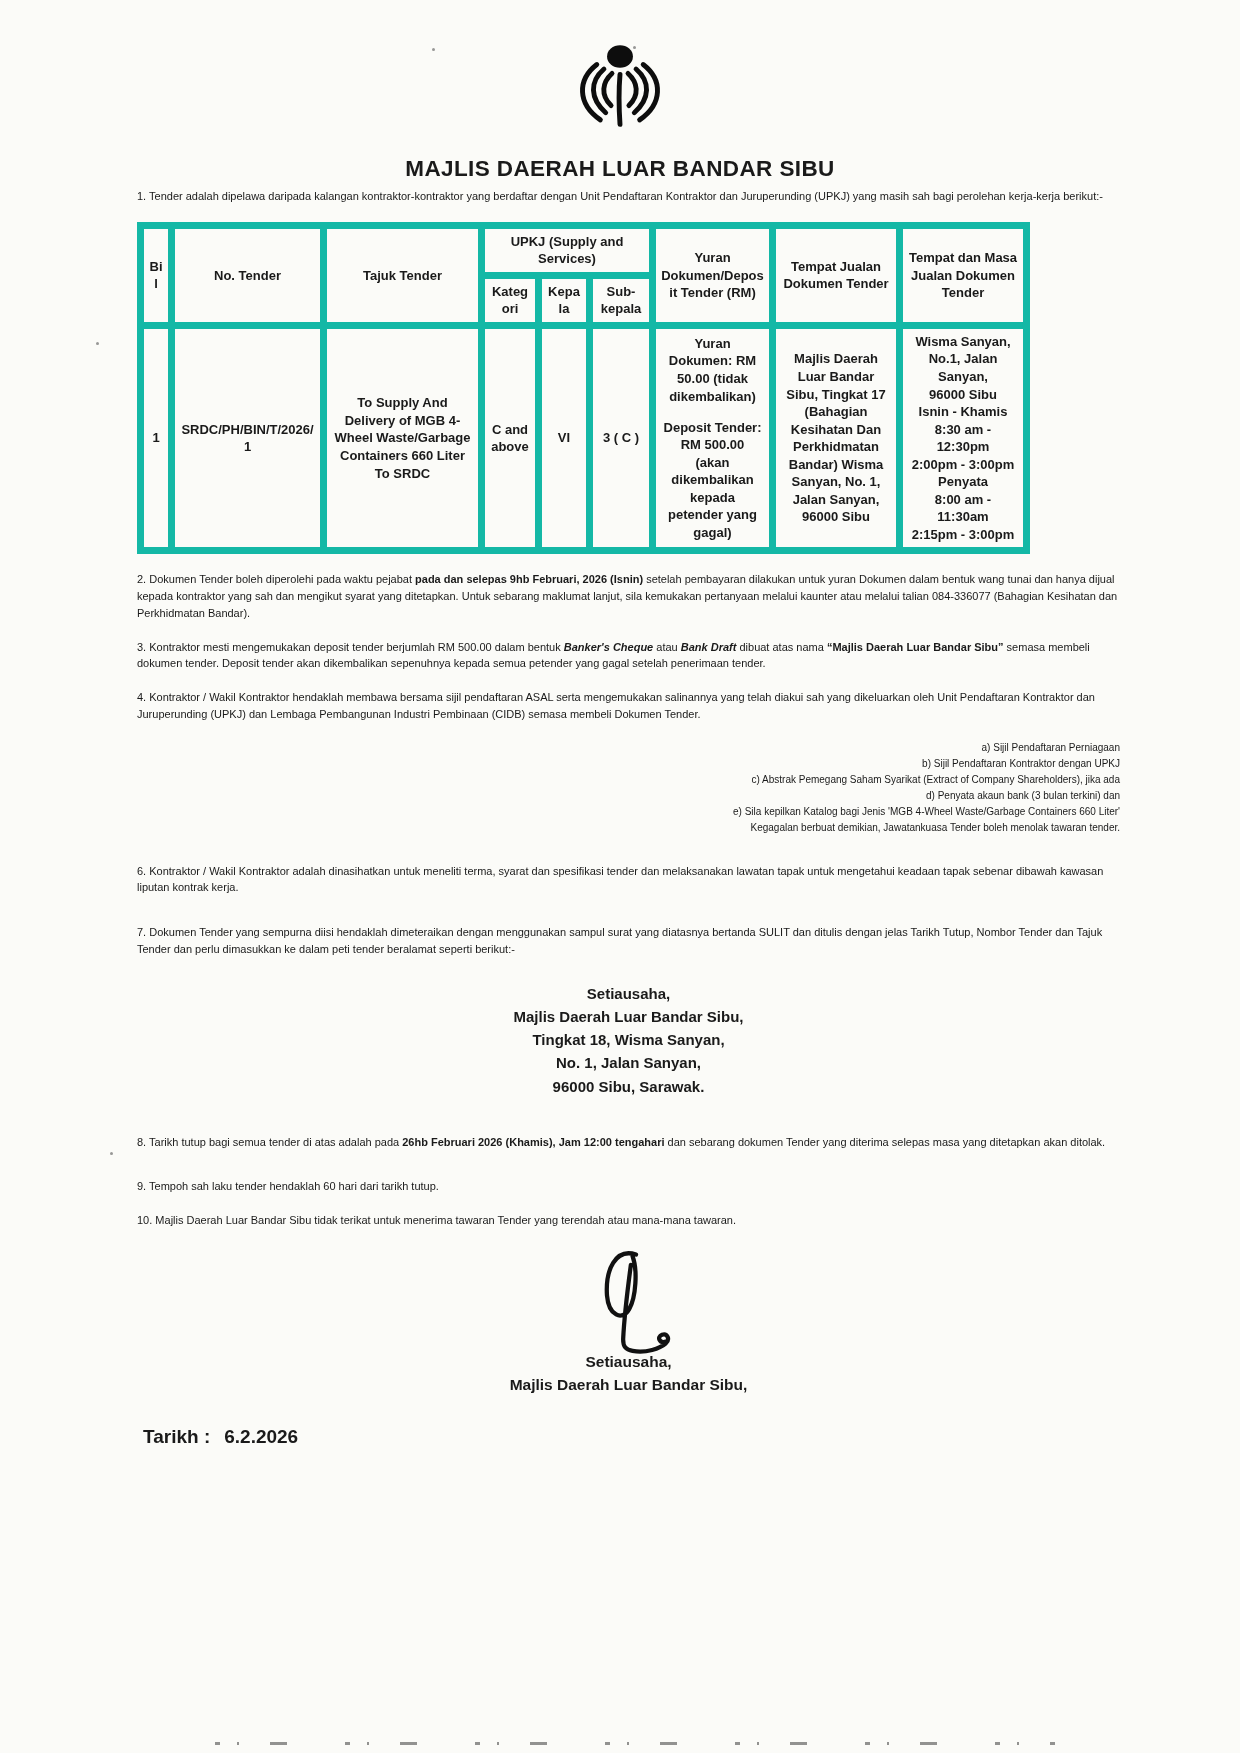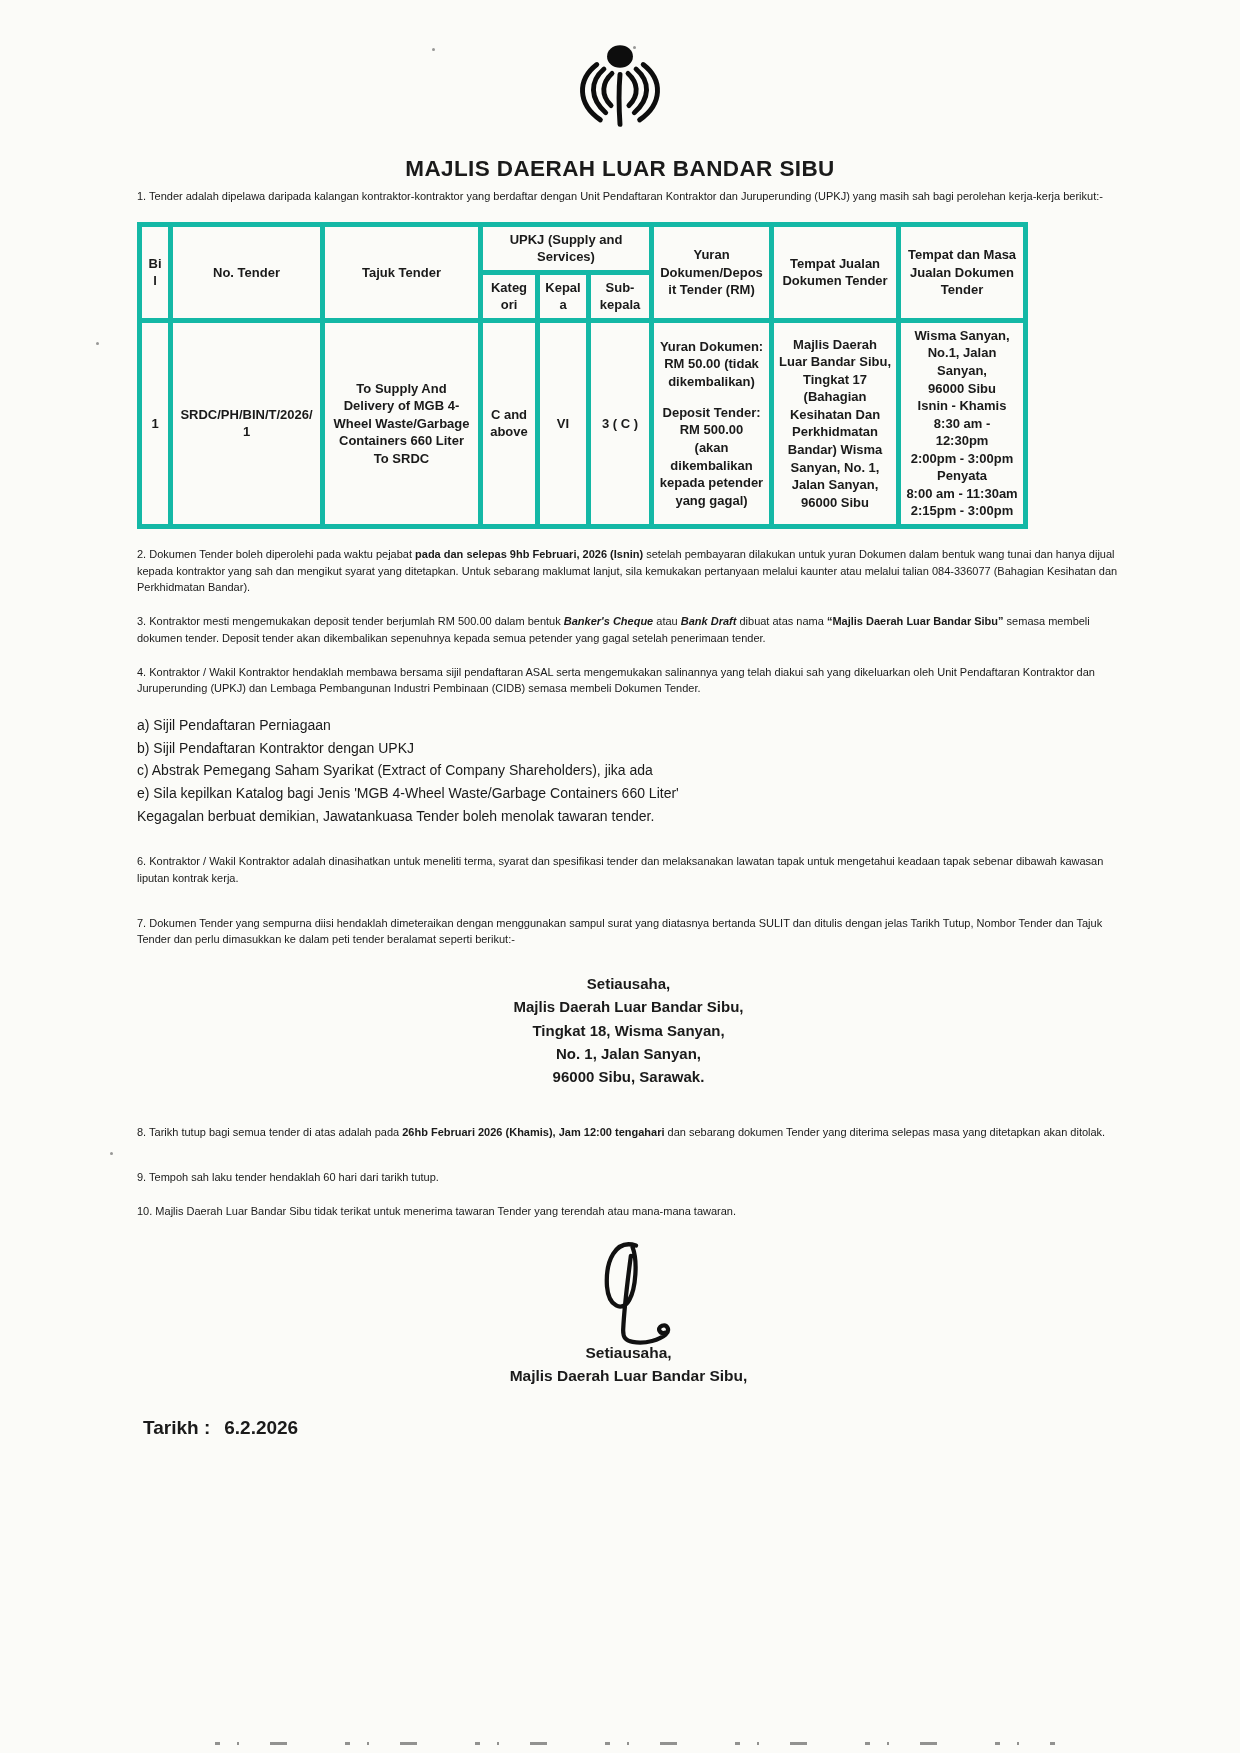--- a/index.html
+++ b/index.html
@@ -17,26 +17,26 @@
   
   .doc-header{text-align:center;padding-top:42px;width:900px;margin:0 auto;}
   .logo{width:116px;height:112px;display:block;margin:0 auto 2px auto;}
   .org-name{font-size:22.5px;font-weight:bold;letter-spacing:.4px;margin:2px 0 3px 0;}
   .doc-title{font-size:19px;font-weight:bold;text-decoration:underline;letter-spacing:.6px;margin:0 0 6px 0;}
 
   
   .para{font-size:11px;line-height:1.52;margin:17px 0;text-align:left;}
   .b{font-weight:bold;}
   .i{font-style:italic;}
-  .clause-list div{font-size:14px;line-height:1.62;}
+  .clause-list div{font-size:10px;line-height:1.62;text-align:right;}
 
   
   table.tender{border-collapse:collapse;margin:14px 0 6px 0;table-layout:fixed;width:886px;}
   table.tender th, table.tender td{
-    border:5px solid #14b8a6;
+    border:7px solid #14b8a6;
     font-weight:bold;
     text-align:center;
     vertical-align:middle;
     padding:4px 5px;
     font-size:13px;
     line-height:1.35;
     word-wrap:break-word;
   }
   table.tender th{font-size:13px;}
   td.cell-yuran{font-size:12px;line-height:1.4;border-radius:21px;}
@@ -144,20 +144,21 @@
     </table>
 
     <p class="para"><span>2. Dokumen Tender boleh diperolehi pada waktu pejabat </span><span class="b">pada dan selepas 9hb Februari, 2026 (Isnin)</span><span> setelah pembayaran dilakukan untuk yuran Dokumen dalam bentuk wang tunai dan hanya dijual kepada kontraktor yang sah dan mengikut syarat yang ditetapkan. Untuk sebarang maklumat lanjut, sila kemukakan pertanyaan melalui kaunter atau melalui talian 084-336077 (Bahagian Kesihatan dan Perkhidmatan Bandar).</span></p>
     <p class="para"><span>3. Kontraktor mesti mengemukakan deposit tender berjumlah RM 500.00 dalam bentuk </span><span class="b i">Banker's Cheque</span><span> atau </span><span class="b i">Bank Draft</span><span> dibuat atas nama </span><span class="b">“Majlis Daerah Luar Bandar Sibu”</span><span> semasa membeli dokumen tender. Deposit tender akan dikembalikan sepenuhnya kepada semua petender yang gagal setelah penerimaan tender.</span></p>
     <p class="para">4. Kontraktor / Wakil Kontraktor hendaklah membawa bersama sijil pendaftaran ASAL serta mengemukakan salinannya yang telah diakui sah yang dikeluarkan oleh Unit Pendaftaran Kontraktor dan Juruperunding (UPKJ) dan Lembaga Pembangunan Industri Pembinaan (CIDB) semasa membeli Dokumen Tender.</p>
 
     <div class="clause-list">
       <div>a) Sijil Pendaftaran Perniagaan</div>
       <div>b) Sijil Pendaftaran Kontraktor dengan UPKJ</div>
       <div>c) Abstrak Pemegang Saham Syarikat (Extract of Company Shareholders), jika ada</div>
+      <div>d) Penyata akaun bank (3 bulan terkini) dan</div>
       <div>e) Sila kepilkan Katalog bagi Jenis 'MGB 4-Wheel Waste/Garbage Containers 660 Liter'</div>
       <div>Kegagalan berbuat demikian, Jawatankuasa Tender boleh menolak tawaran tender.</div>
     </div>
 
     <p class="para" style="margin-top:26px;">6. Kontraktor / Wakil Kontraktor adalah dinasihatkan untuk meneliti terma, syarat dan spesifikasi tender dan melaksanakan lawatan tapak untuk mengetahui keadaan tapak sebenar dibawah kawasan liputan kontrak kerja.</p>
     <p class="para" style="margin-top:28px;">7. Dokumen Tender yang sempurna diisi hendaklah dimeteraikan dengan menggunakan sampul surat yang diatasnya bertanda SULIT dan ditulis dengan jelas Tarikh Tutup, Nombor Tender dan Tajuk Tender dan perlu dimasukkan ke dalam peti tender beralamat seperti berikut:-</p>
 
     <div class="address-block">
         <div>Setiausaha,</div>
         <div>Majlis Daerah Luar Bandar Sibu,</div>

